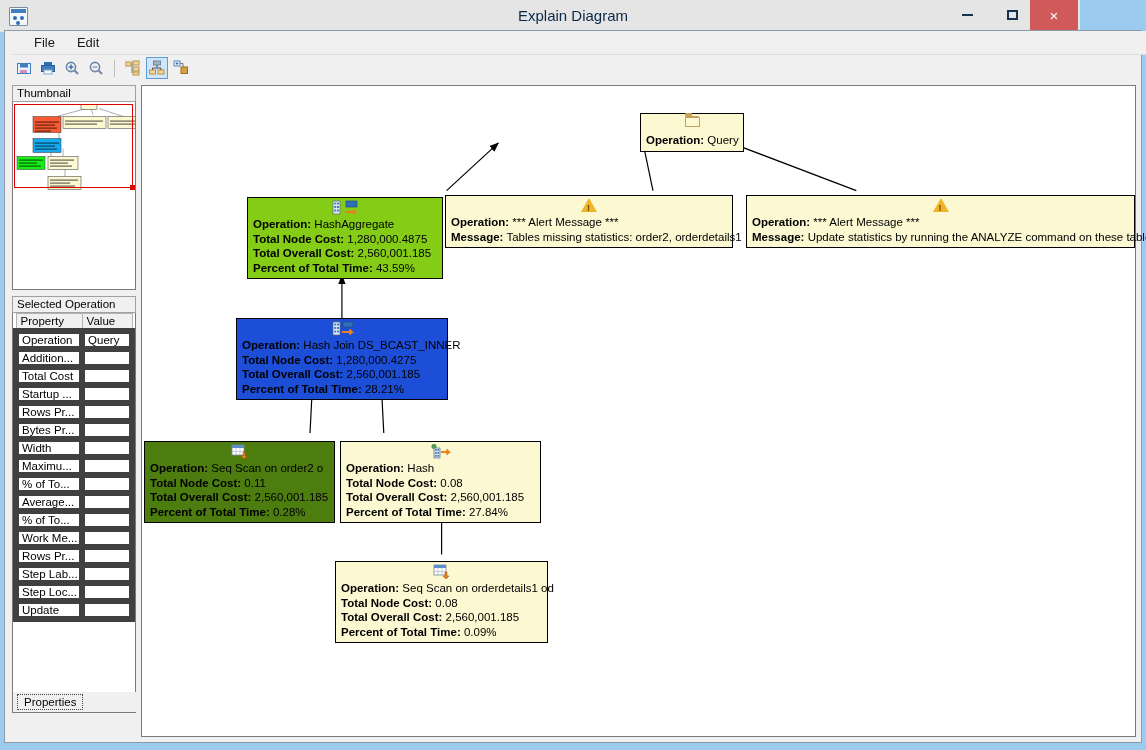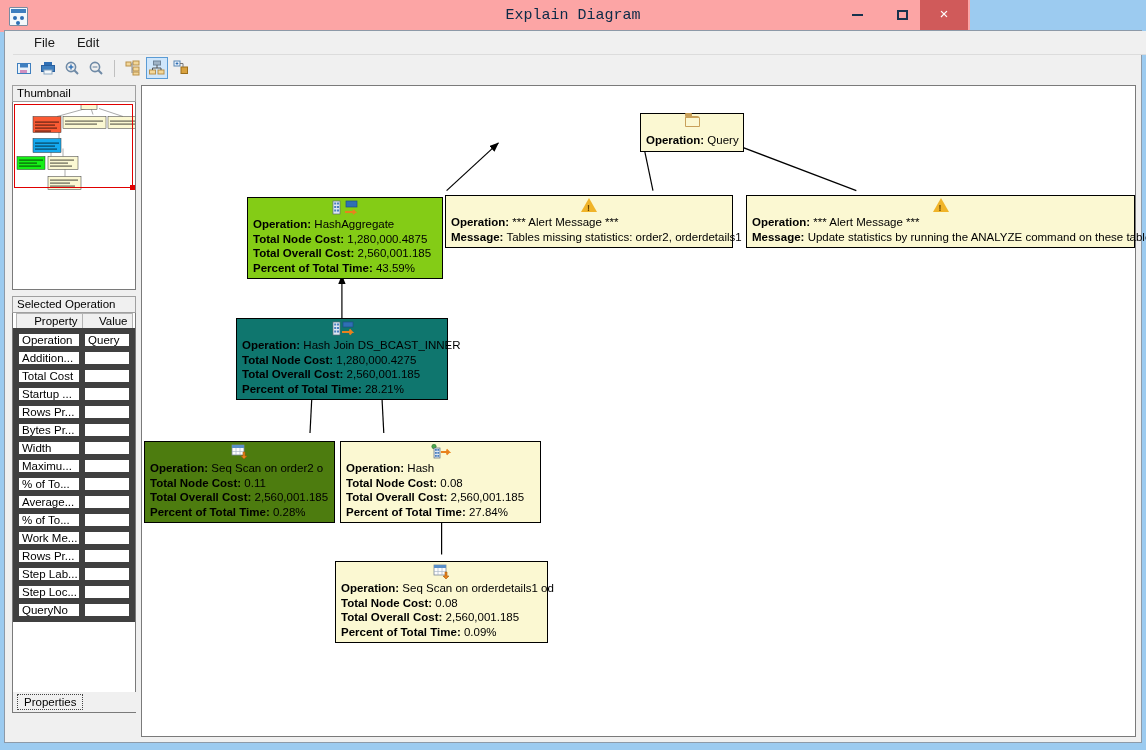--- a/index.html
+++ b/index.html
@@ -10,23 +10,22 @@
     overflow: hidden;
     background: #93c5ee;
   }
   #app {
     position: relative;
     width: 1146px; height: 750px;
     background: #9ccbf0;
   }
   
   .titlebar {
-    position: absolute; left: 0; top: 0; width: 970px; height: 32px;
-    background: #fca5a5;
-    font-family: Liberation Mono, monospace;
+    position: absolute; left: 0; top: 0; width: 1080px; height: 32px;
+    background: #e5e5e5;
   }
   .title-icon {
     position: absolute; left: 9px; top: 7px; width: 19px; height: 19px;
     background: #f4f8fb; border: 1px solid #7a8ba0; border-radius: 1px;
   }
   .title-icon .bar { position:absolute; left:1px; top:1px; right:1px; height:4px; background:#3f7fbf; }
   .title-icon .d { position:absolute; width:4px; height:4px; border-radius:50%; background:#2f6fb5; }
   .title-icon .d1 { left:3px; top:8px; }
   .title-icon .d2 { left:10px; top:8px; }
   .title-icon .d3 { left:6px; top:13px; }
@@ -90,21 +89,21 @@
   }
   .thumb-handle { position: absolute; right: -3px; bottom: -3px; width: 5px; height: 5px; background: #e00000; }
 
   .sel-op-head { margin-top: 6px; }
   .prop-box {
     position: relative; height: 400px; background: #fff;
     border: 1px solid #7a7a7a; border-top: none;
   }
   table.prop { width: 100%; border-collapse: collapse; table-layout: fixed; }
   table.prop th {
-    font-size: 11.5px; font-weight: normal; text-align: right; padding: 1px 4px;
+    font-size: 11.5px; font-weight: normal; text-align: left; padding: 1px 4px;
     background: #f0f0f0; border: 1px solid #b4b4b4; height: 17px;
   }
   table.prop td {
     font-size: 11.5px; padding: 0 3px; height: 16px;
     border: 6px solid #404040; color: #000; white-space: nowrap; overflow: hidden; margin-left: 24px;
   }
   table.prop col.c1 { width: 57%; }
   .props-tab-wrap {
     position: absolute; left: 0; bottom: 0; width: 124px; height: 20px;
     background: #f0f0f0;
@@ -123,21 +122,21 @@
   svg.edges { position: absolute; left: 0; top: 0; width: 100%; height: 100%; }
   .node {
     position: absolute; border: 1px solid #000;
     font-size: 11.5px; color: #000; padding: 2px 5px 3px 5px; line-height: 14.5px;
   }
   .node .ico { height: 16px; text-align: center; margin-bottom: 1px; }
   .node .row b { font-weight: bold; text-align: right; }
   .node .row { white-space: nowrap; }
   .n-cream { background: #fbf8d2; }
   .n-red   { background: #84cc16; }
-  .n-blue  { background: #0f766e; }
+  .n-blue  { background: #1d4ed8; }
   .n-green { background: #4d7c0f; }
 
   
   .ic-folder { display:inline-block; width:15px; height:11px; background:#c8a05a; border-radius:1px 3px 1px 1px; position:relative; }
   .ic-folder:before { content:""; position:absolute; left:0; top:-3px; width:7px; height:3px; background:#c8a05a; border-radius:1px 1px 0 0; }
   .ic-folder:after { content:""; position:absolute; left:1px; top:2px; right:1px; bottom:1px; background:#fbf8d2; }
   .ic-warn { display:inline-block; width:0; height:0; border-left:8px solid transparent; border-right:8px solid transparent; border-bottom:14px solid #f0b429; position:relative; }
   .ic-warn:after { content:"!"; position:absolute; left:-2px; top:3px; font-size:9px; color:#6b4700; font-weight:bold; }
 </style>
 </head>
@@ -343,21 +342,21 @@
               </tr>
               <tr>
                 <td>Step Lab...</td>
                 <td></td>
               </tr>
               <tr>
                 <td>Step Loc...</td>
                 <td></td>
               </tr>
               <tr>
-                <td>QueryNo</td>
+                <td>Update</td>
                 <td></td>
               </tr>
             </tbody>
         </table>
         <div class="props-tab-wrap">
           <span class="props-tab">Properties</span>
         </div>
       </div>
     </div>
 

